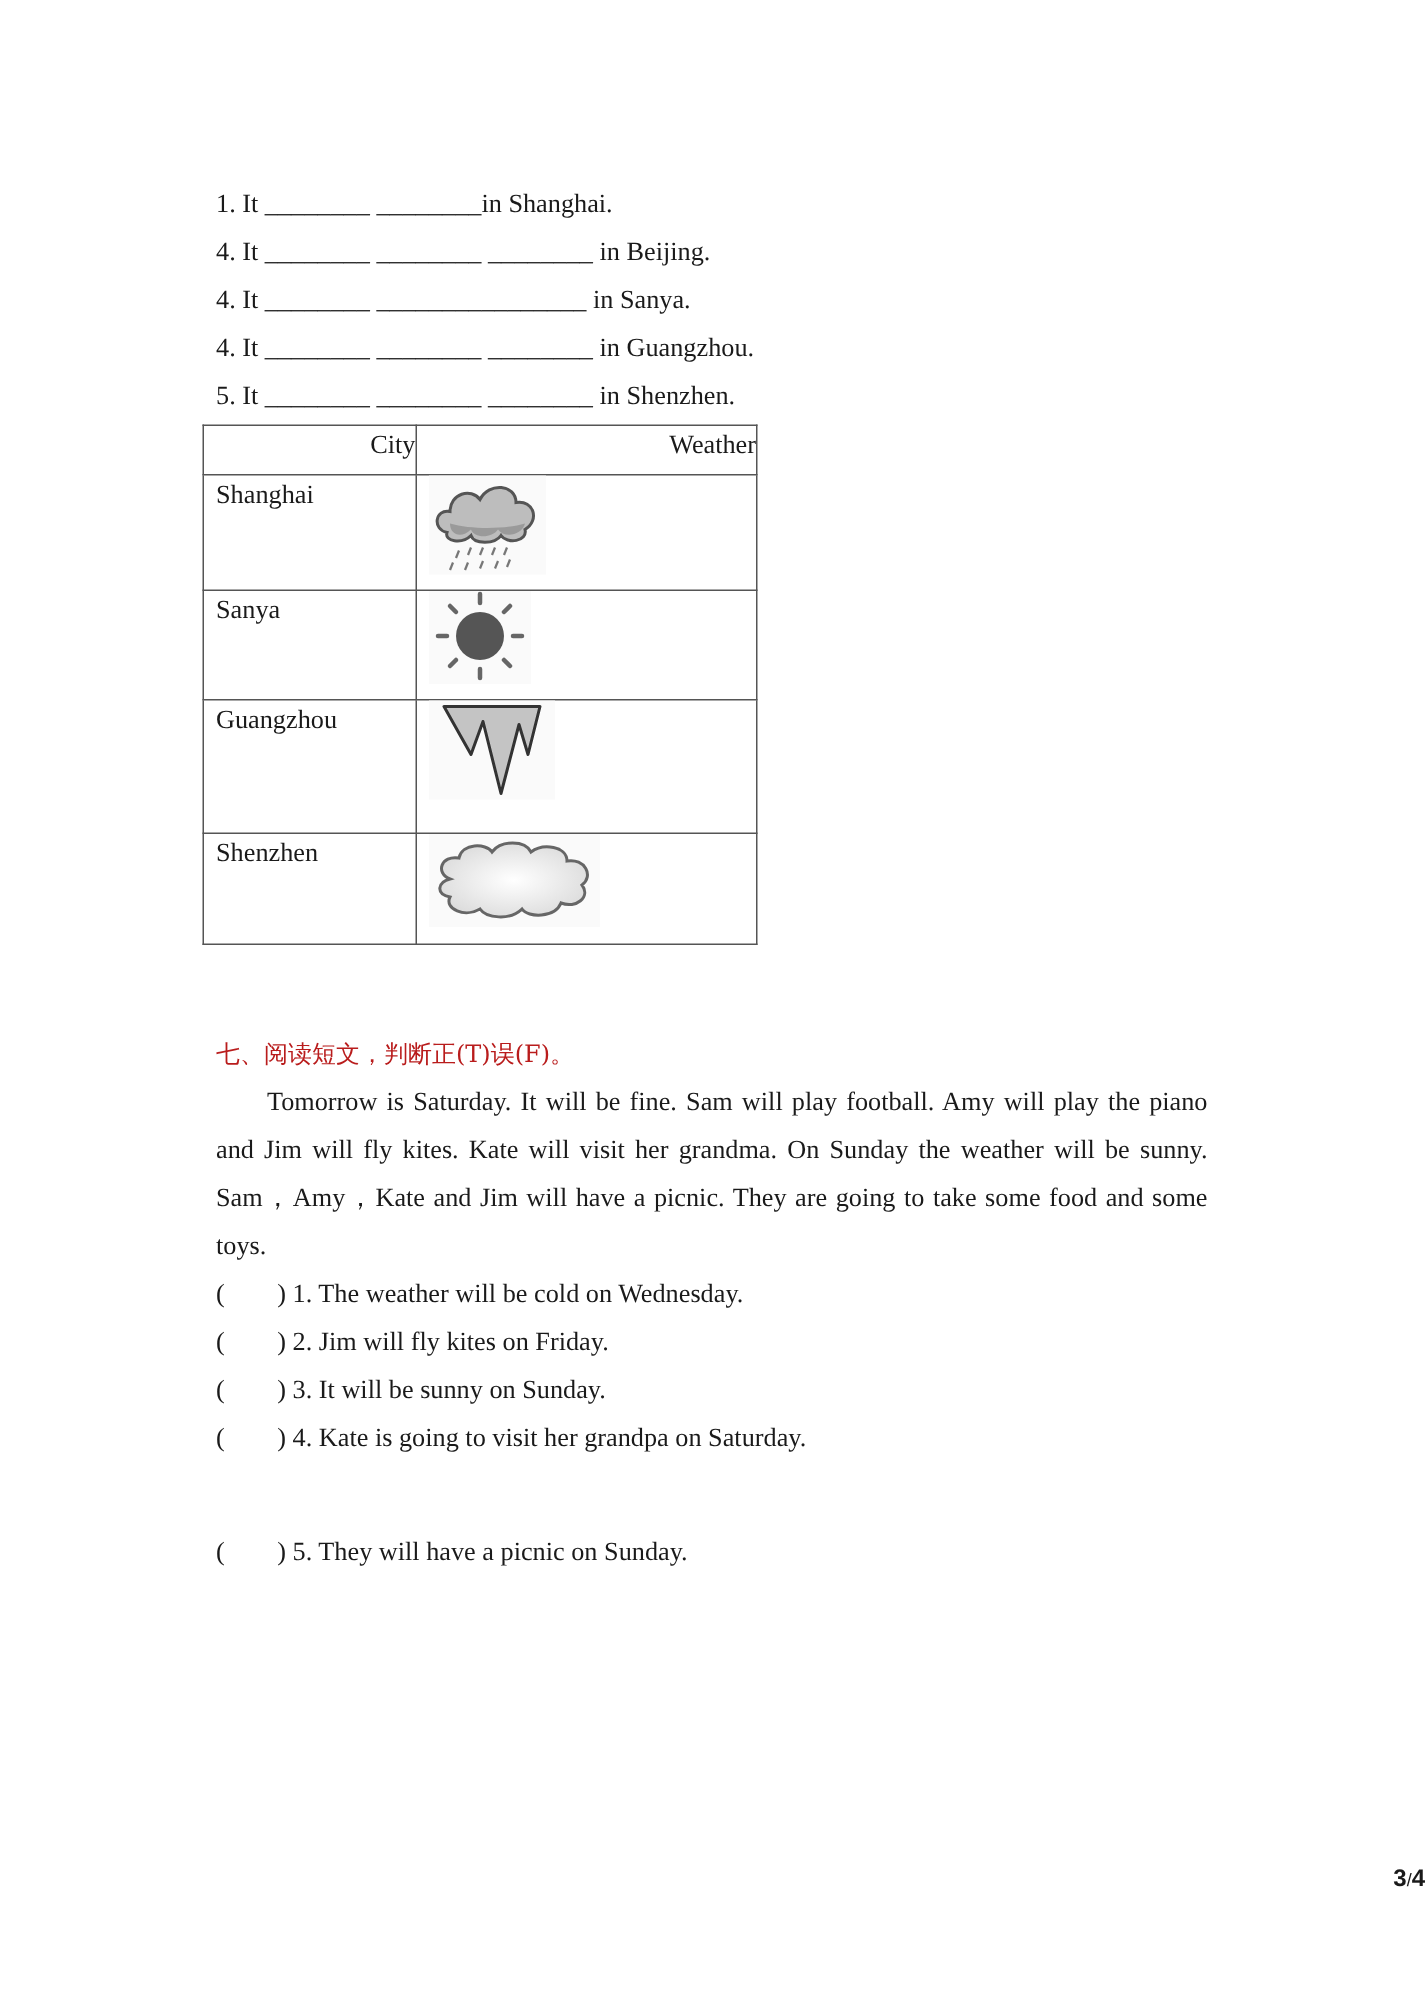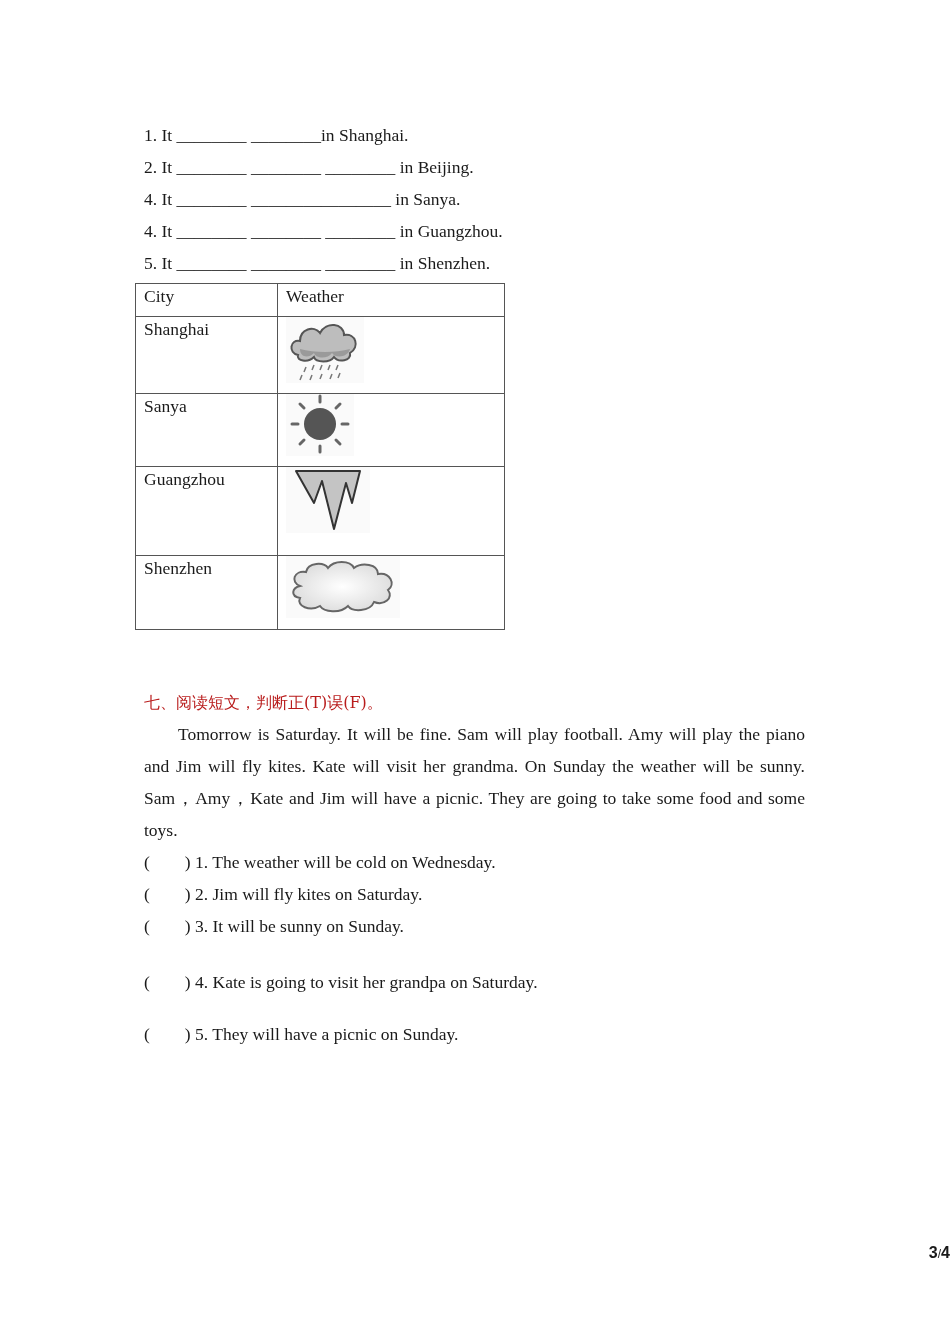--- a/index.html
+++ b/index.html
@@ -3,37 +3,37 @@
 <meta charset="utf-8">
 <style>
   html, body { margin:0; padding:0; background:#ffffff; }
   body { width:950px; height:1344px; position:relative; overflow:hidden;
          font-family:"Liberation Serif", serif; color:#1a1a1a; font-size:17.5px; }
   .line { position:absolute; left:144px; white-space:pre; line-height:20px; }
   table.wx { position:absolute; left:135px; top:283px; border-collapse:collapse; }
   table.wx td { border:1.2px solid #555; vertical-align:top; padding:0; font-size:17.5px; }
   .c1 { width:133px; padding-left:8px !important; }
   .c2 { width:226px; position:relative; }
-  .hdr td { height:32px; }
+  .hdr td { height:32px;text-align:right; }
   .c1 span, .c2 span.t { display:block; padding-top:2px; }
   .c2 span.t { padding-left:8px; }
   .icon { position:absolute; left:8px; top:0; background:#fafafa; }
   .para { position:absolute; left:144px; width:661px; line-height:32px; text-align:justify;
           font-size:17.5px; }
   .indent { display:inline-block; width:34px; }
   .pageno { position:absolute; left:0; width:950px; top:1244px; text-align:right;
             font-family:"Liberation Sans", sans-serif; font-weight:bold; font-size:16px; }
   .pageno .slash { font-weight:normal; font-size:12px; }
 </style>
 </head>
 <body>
 
 <div>
   <div class="line" style="top:125px">1. It ________ ________in Shanghai.</div>
-  <div class="line" style="top:157px">2. It ________ ________ ________ in Beijing.</div>
+  <div class="line" style="top:157px">4. It ________ ________ ________ in Beijing.</div>
   <div class="line" style="top:189px">4. It ________ ________________ in Sanya.</div>
   <div class="line" style="top:221px">4. It ________ ________ ________ in Guangzhou.</div>
   <div class="line" style="top:253px">5. It ________ ________ ________ in Shenzhen.</div>
 </div>
 
 <table class="wx">
   <tbody>
       <tr class="hdr">
     <td class="c1">
           <span>City</span>
@@ -113,21 +113,21 @@
   </tr>
 </tbody>
   </table>
 
 <div class="line" style="top:693px;font-family:'DejaVu Serif',serif;font-size:16px;color:#b91c1c">七、阅读短文，判断正(T)误(F)。</div>
 
 <div class="para" style="top:718px"><span class="indent"></span><span>Tomorrow is Saturday. It will be fine. Sam will play football. Amy will play the piano and Jim will fly kites. Kate will visit her grandma. On Sunday the weather will be sunny. Sam，Amy，Kate and Jim will have a picnic. They are going to take some food and some toys.</span></div>
 
 <div>
   <div class="line" style="top:852px">(        ) 1. The weather will be cold on Wednesday.</div>
-  <div class="line" style="top:884px">(        ) 2. Jim will fly kites on Saturday.</div>
+  <div class="line" style="top:884px">(        ) 2. Jim will fly kites on Friday.</div>
   <div class="line" style="top:916px">(        ) 3. It will be sunny on Sunday.</div>
-  <div class="line" style="top:972px">(        ) 4. Kate is going to visit her grandpa on Saturday.</div>
+  <div class="line" style="top:948px">(        ) 4. Kate is going to visit her grandpa on Saturday.</div>
   <div class="line" style="top:1024px">(        ) 5. They will have a picnic on Sunday.</div>
 </div>
 
 <div class="pageno">
   <span>3</span><span class="slash">/</span><span>4</span>
 </div>
 
 </body></html>

